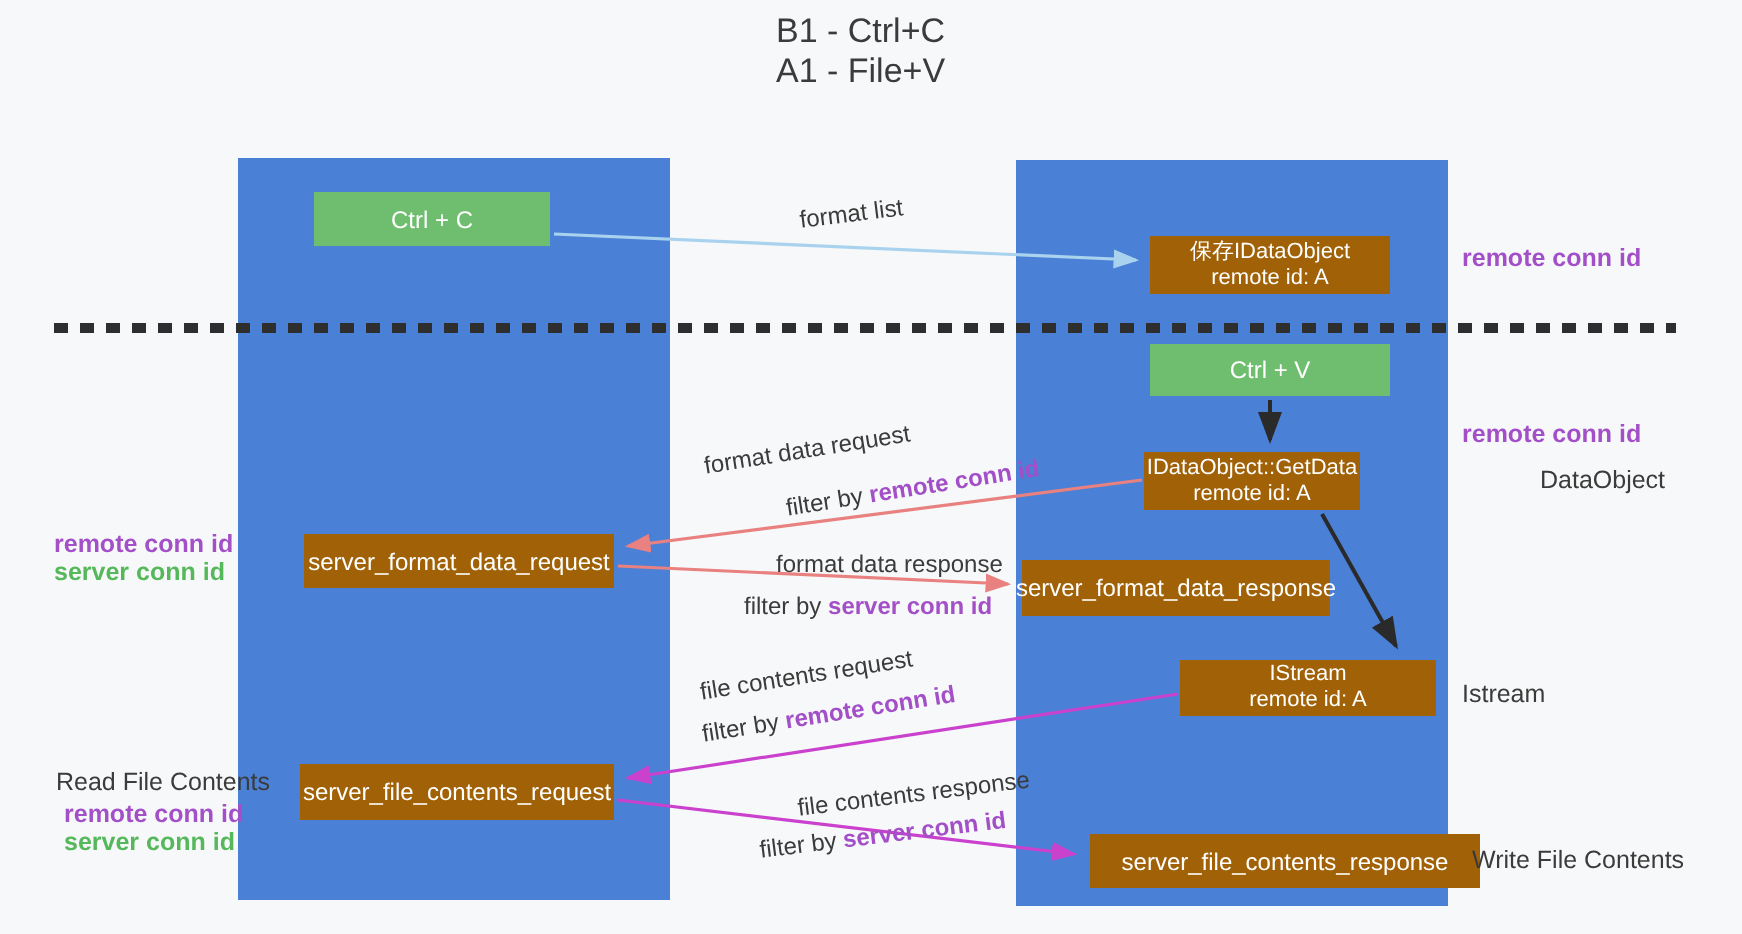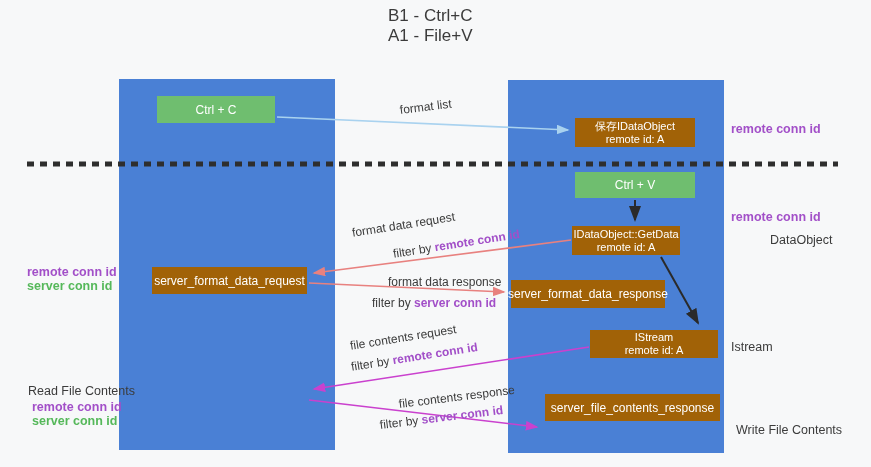--- a/index.html
+++ b/index.html
@@ -92,22 +92,25 @@
 
   <div class="node orange f12" style="left:511px;top:280px;width:154px;height:28px;">
     <span>server_format_data_response</span>
   </div>
 
   <div class="node orange f11" style="left:590px;top:330px;width:128px;height:28px;">
     <span>IStream</span>
     <span>remote id: A</span>
   </div>
 
+  <div class="node orange f12" style="left:150px;top:382px;width:157px;height:28px;">
+    <span>server_file_contents_request</span>
+  </div>
 
-  <div class="node orange f12" style="left:545px;top:394px;width:175px;height:27px;">
+  <div class="node orange f12" style="left:545px;top:417px;width:195px;height:27px;">
     <span>server_file_contents_response</span>
   </div>
 
   <div class="edge-label r7" style="left:399px;top:103px;">
     <span>format list</span>
   </div>
 
   <div class="edge-label r9" style="left:351px;top:226px;">
     <span>format data request</span>
   </div>

